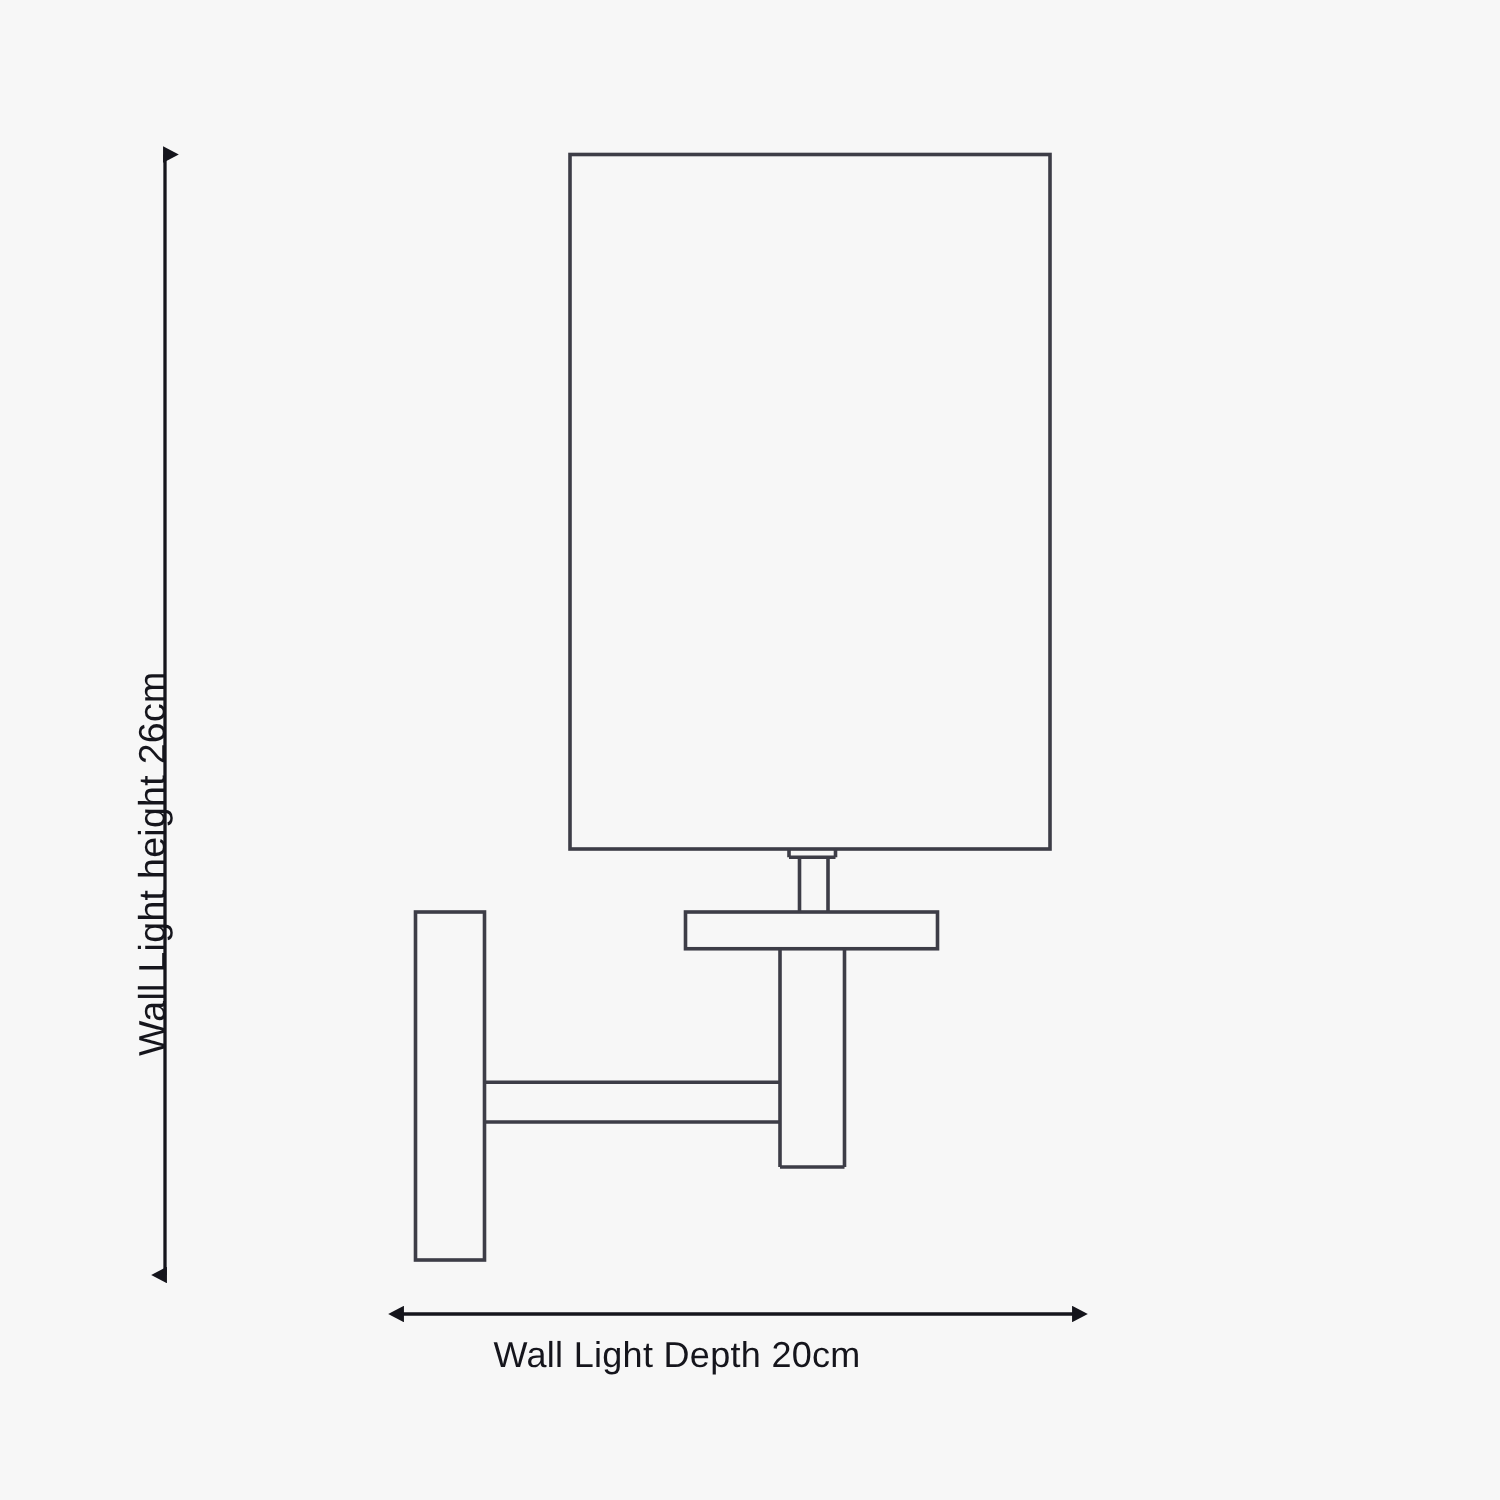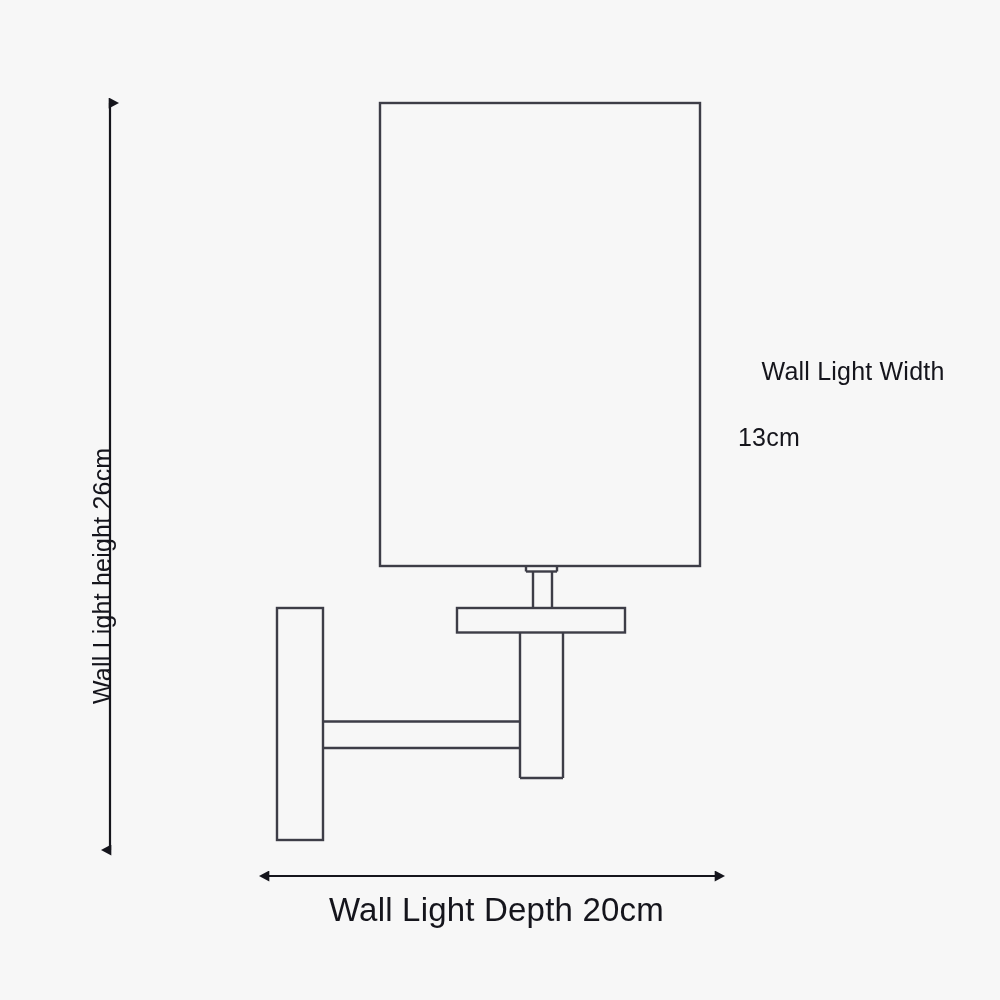--- a/index.html
+++ b/index.html
@@ -43,21 +43,21 @@
     font-size: 25px;
     text-align: left;
   }
   .label-width .w-line2 {
     display: block;
     padding-left: 5px;
   }
   .label-depth {
     left: 329px;
     top: 888px;
-    font-size: 33px;
+    font-size: 24px;
   }
   .label-height {
     left: 0px;
     top: 0px;
     width: 640px;
     font-size: 25px;
     transform-origin: 0 0;
     transform: translate(86px, 704px) rotate(-90deg);
     text-align: left;
   }
@@ -105,22 +105,18 @@
 
       <rect x="277" y="608" width="46" height="232"></rect>
     </g>
 
     <g stroke="#15151c" stroke-width="2.2" fill="none">
       <line x1="110" y1="103" x2="110" y2="850" marker-start="url(#arrow-up)" marker-end="url(#arrow-down)"></line>
       <line x1="268" y1="876" x2="716" y2="876" marker-start="url(#arrow-left)" marker-end="url(#arrow-right)"></line>
     </g>
   </svg>
 
-  <div class="label label-width">
-    <span class="w-line1">Wall Light Width</span>
-    <span class="w-line2">13cm</span>
-  </div>
 
   <div class="label label-height">Wall Light height 26cm</div>
 
   <div class="label label-depth">Wall Light Depth 20cm</div>
 
 </div>
 
 </body></html>

